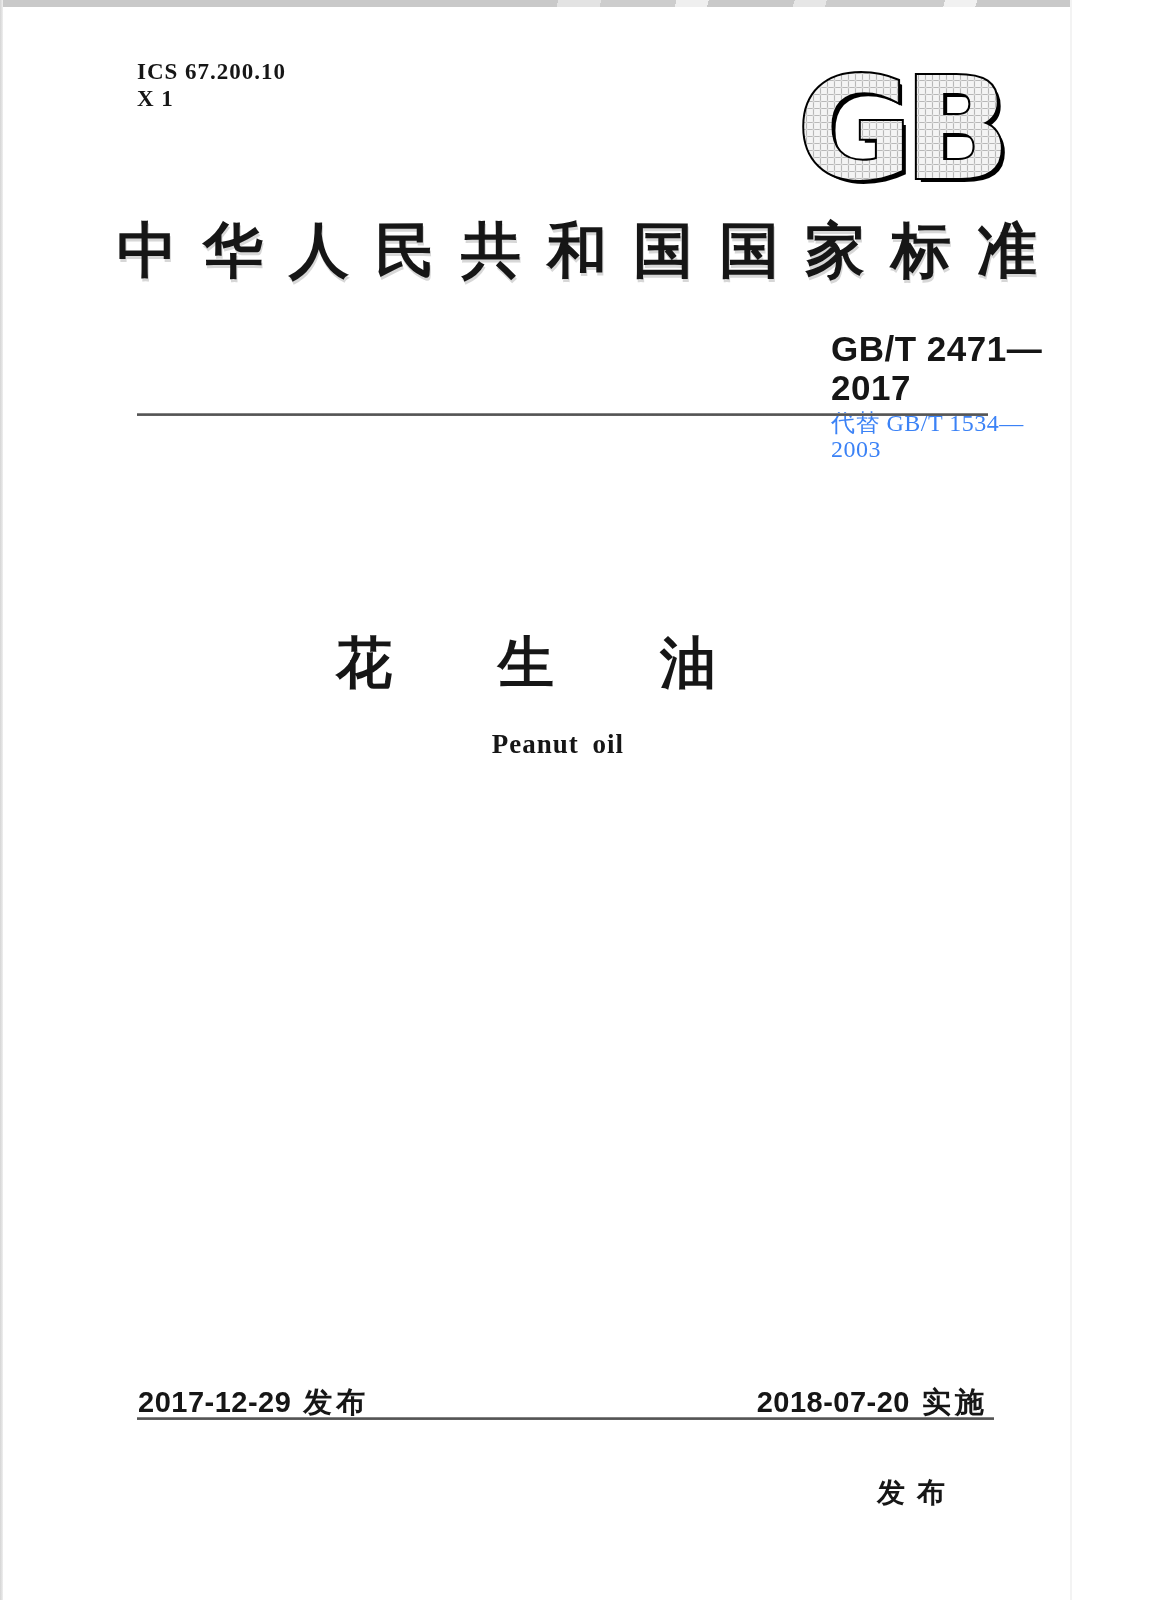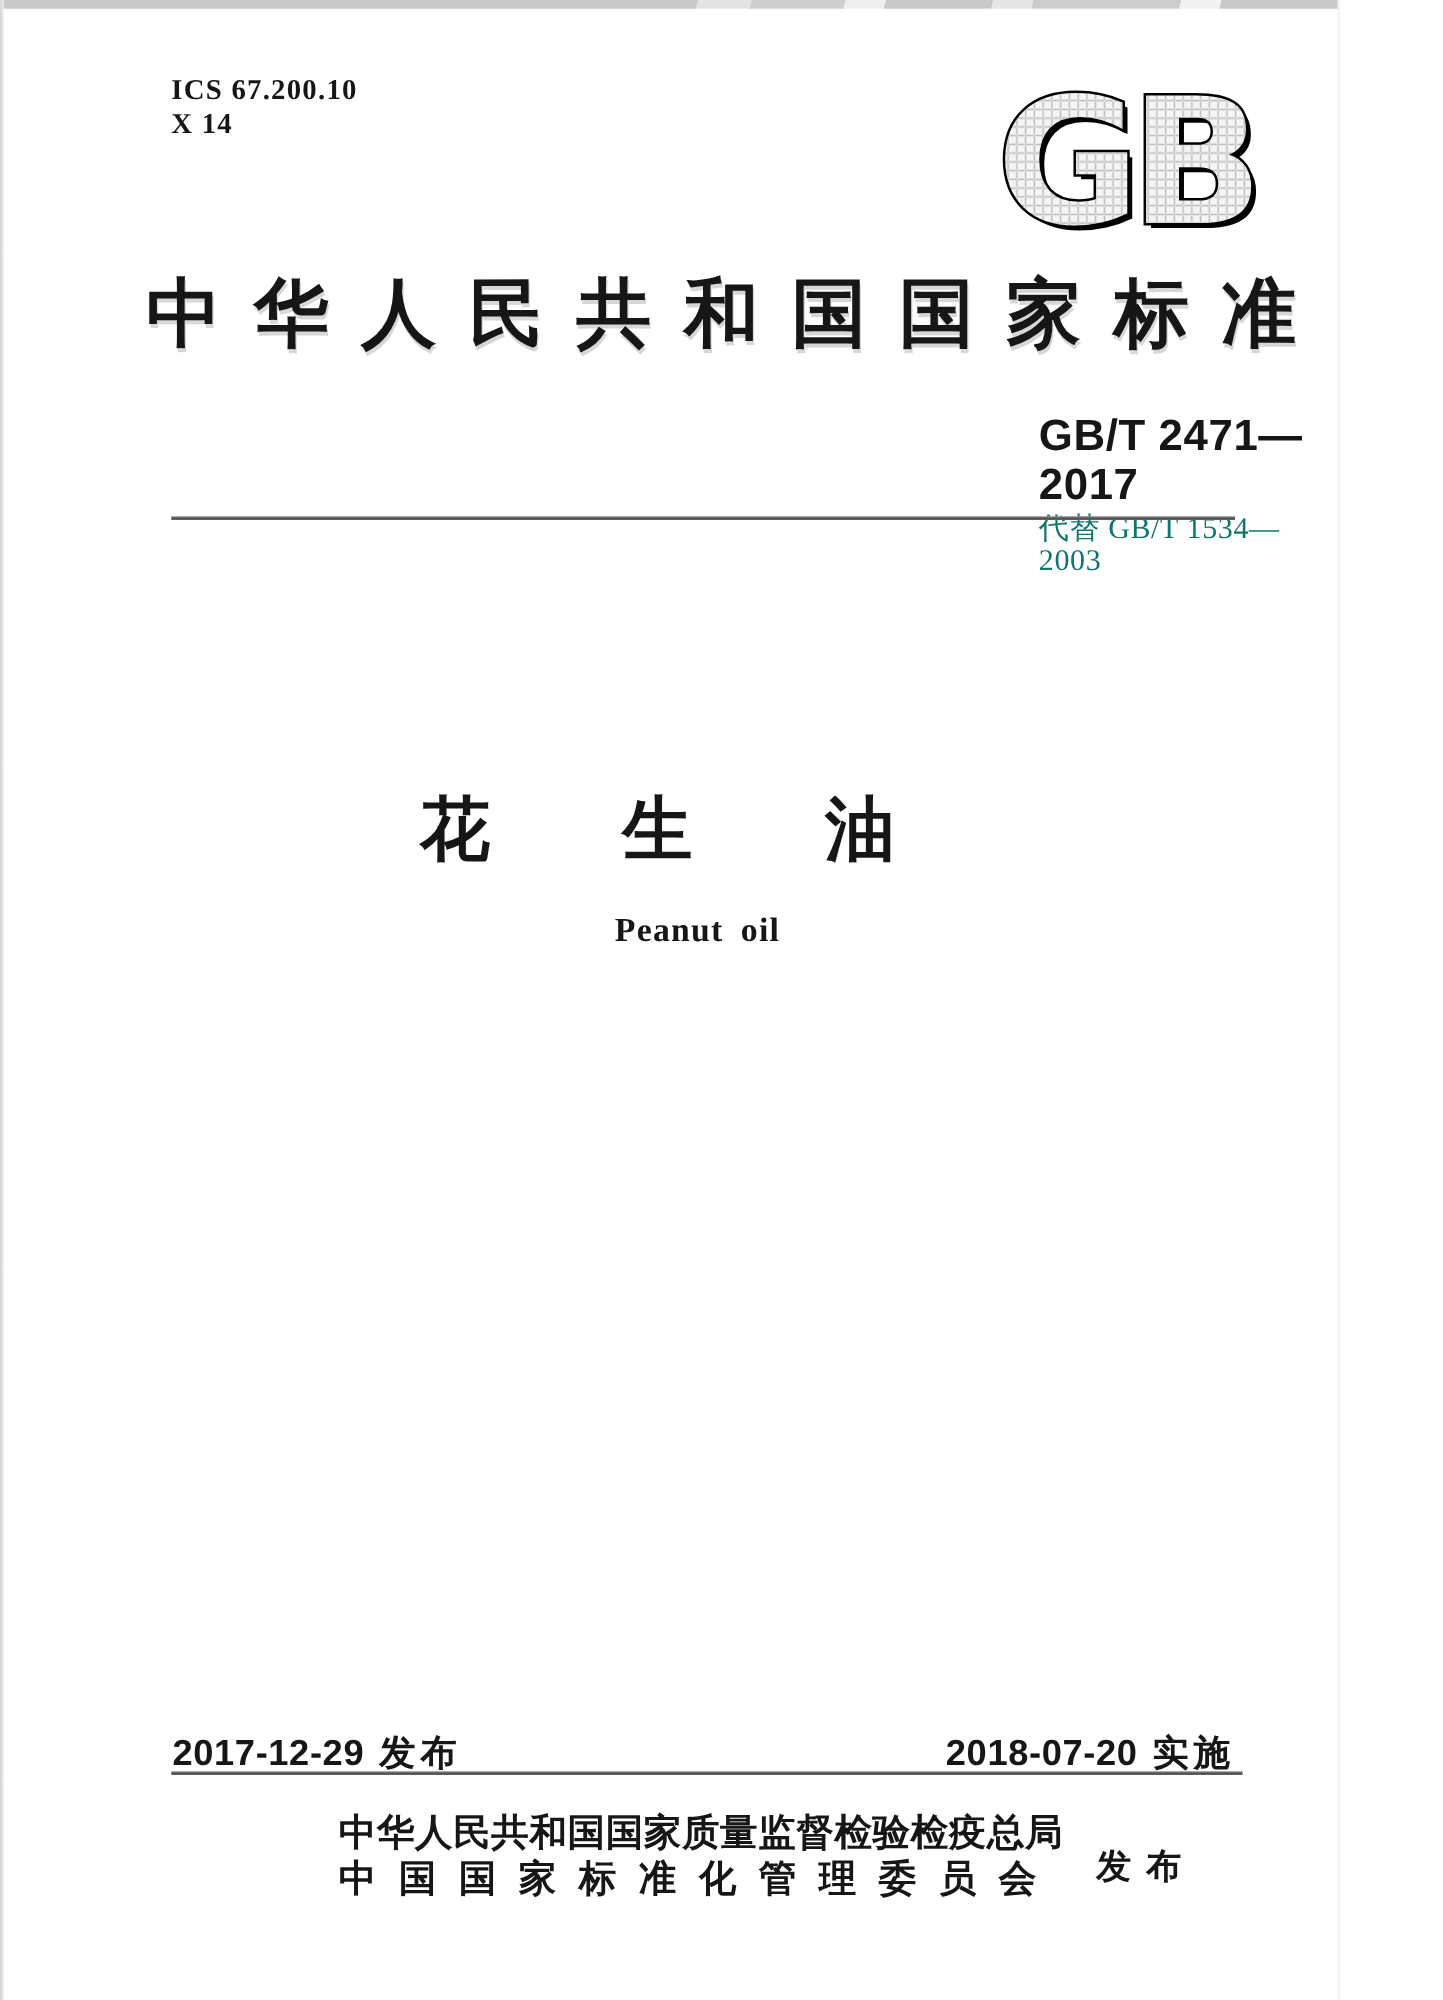--- a/index.html
+++ b/index.html
@@ -49,21 +49,21 @@
   .std-block{
     position:absolute;left:831px;top:330px;
     text-align:left;line-height:1.1;
   }
   .std-number{
     font-family:"Liberation Sans", sans-serif;
     font-weight:bold;font-size:35px;letter-spacing:0.5px;
   }
   .std-replaces{
     margin-top:3px;
-    font-size:24px;color:#0f766e;letter-spacing:0.5px;
+    font-size:24px;color:#3b82f6;letter-spacing:0.5px;
   }
 
   .rule{
     position:absolute;height:3px;
     background:linear-gradient(180deg,#9a9a9a,#4e4e4e 55%,#6a6a6a);
   }
   .rule-top{left:137px;right:84px;top:413px;}
   .rule-bottom{left:137px;right:78px;top:1417px;}
 
   .cn-title{
@@ -106,21 +106,21 @@
 <body>
 
 <div class="page">
 
   <div class="scan-edge-top"></div>
   <div class="scan-edge-left"></div>
   <div class="scan-edge-right"></div>
 
   <div class="ics-block">
     <div>ICS 67.200.10</div>
-    <div>X 14</div>
+    <div>X 1</div>
   </div>
 
   <svg class="gb-logo" viewBox="0 0 236 122" xmlns="http://www.w3.org/2000/svg">
     <defs>
       <pattern id="hatch" width="7" height="7" patternUnits="userSpaceOnUse">
         <rect width="7" height="7" fill="#f4f4f4"></rect>
         <path d="M0 3.5 H7 M3.5 0 V7" stroke="#b8b8b8" stroke-width="1.1"></path>
         <circle cx="3.5" cy="3.5" r="1.1" fill="#d9d9d9"></circle>
       </pattern>
     </defs>
@@ -145,20 +145,16 @@
     <div>
       <span>2017-12-29</span><span class="cjk">发布</span>
     </div>
     <div>
       <span>2018-07-20</span><span class="cjk">实施</span>
     </div>
   </div>
 
   <div class="rule rule-bottom"></div>
 
-  <div class="issuer-block">
-    <div class="issuer-line1">中华人民共和国国家质量监督检验检疫总局</div>
-    <div class="issuer-line2">中国国家标准化管理委员会</div>
-  </div>
 
   <div class="publish-label">发布</div>
 
 </div>
 
 </body></html>

